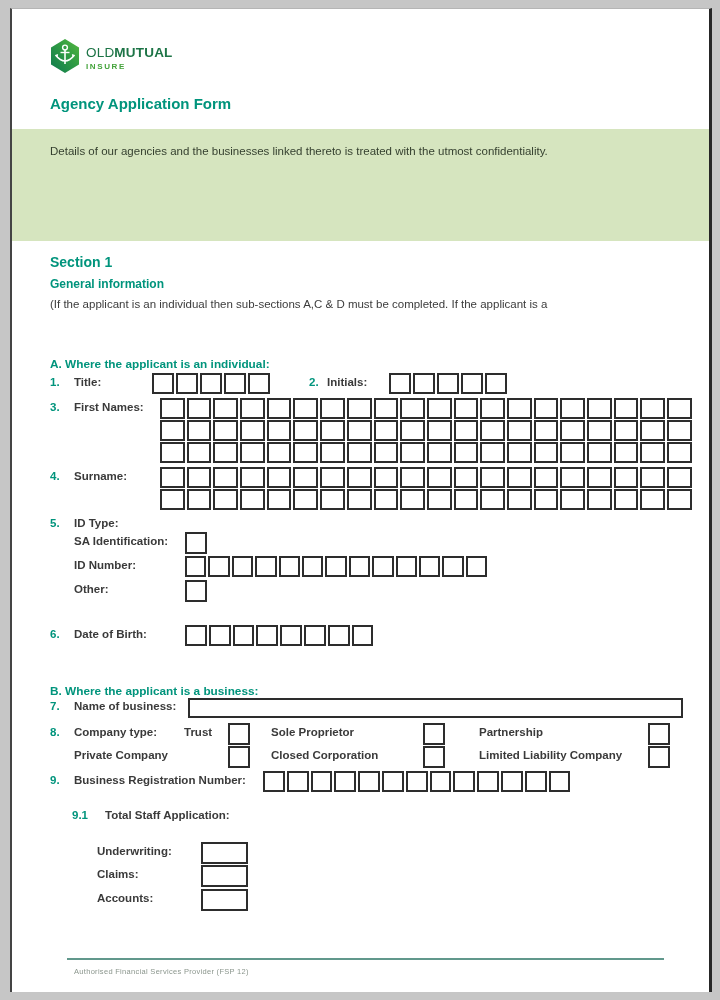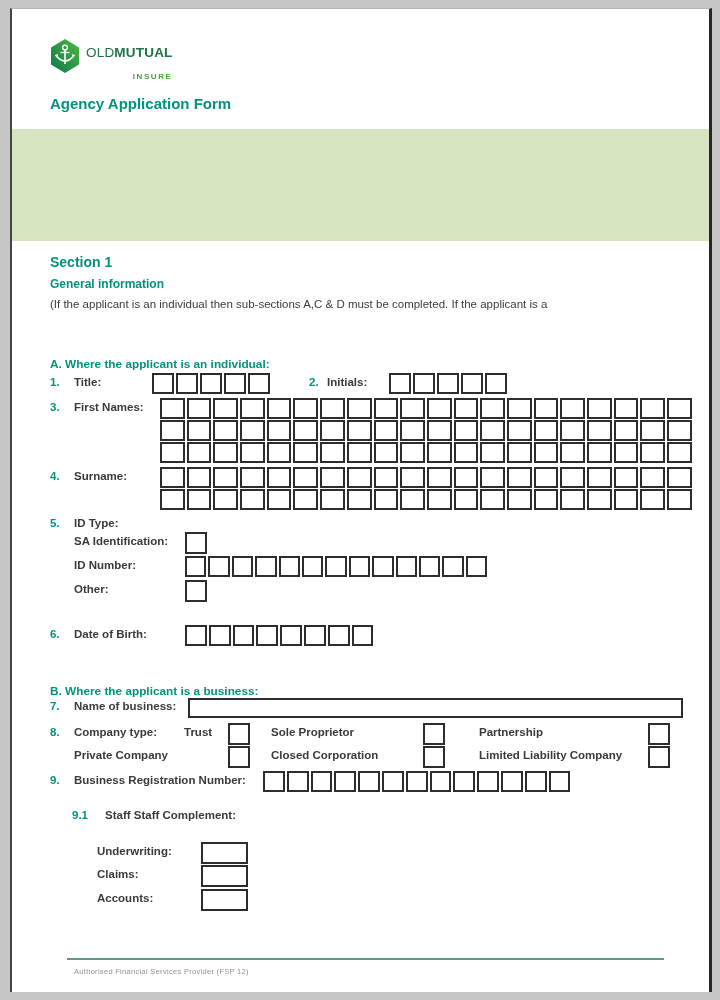--- a/index.html
+++ b/index.html
@@ -22,21 +22,21 @@
   }
   .abs { position:absolute; }
   .nowrap { white-space:nowrap; }
 
   
   .logo-wrap { left:38px; top:30px; display:flex; align-items:flex-start; }
   .logo-text { margin-left:6px; padding-top:4px; }
   .logo-line1 { font-size:13.5px; letter-spacing:0.2px; color:#1d7446; }
   .logo-old { font-weight:400; }
   .logo-mutual { font-weight:700; }
-  .logo-insure { font-size:8px; font-weight:700; letter-spacing:1.6px; color:#44a33b; margin-top:11px;text-align:right; }
+  .logo-insure { font-size:8px; font-weight:700; letter-spacing:1.6px; color:#44a33b; margin-top:1px; }
 
   .doc-title { left:38px; top:86px; font-size:15px; font-weight:700; color:#00947c; }
 
   
   .notice { left:0; top:120px; width:702px; height:112px; background:#d6e5bf; }
   .notice-inner { padding:13px 20px 0 38px; font-size:11.5px; line-height:19.3px; color:#35402f; }
   .tel { color:#00947c; font-weight:700; }
 
   .s1-heading { left:38px; top:245px; font-size:14px; font-weight:700; color:#00947c; }
   .s1-sub { left:38px; top:268px; font-size:12px; font-weight:700; color:#00947c; }
@@ -89,20 +89,21 @@
     <span class="logo-text">
       <span class="logo-line1 nowrap"><span class="logo-old">OLD</span><span class="logo-mutual">MUTUAL</span></span>
       <div class="logo-insure">INSURE</div>
     </span>
   </div>
 
   <div class="abs doc-title">Agency Application Form</div>
 
   <div class="abs notice">
     <div class="notice-inner">
+      <div class="nowrap">Details of our agencies and the businesses linked thereto is treated with the utmost confidentiality.</div>
     </div>
   </div>
 
   <div class="abs s1-heading">Section 1</div>
   <div class="abs s1-sub">General information</div>
   <div class="abs s1-note">
     <div class="nowrap">(If the applicant is an individual then sub-sections A,C &amp; D must be completed. If the applicant is a</div>
   </div>
 
   <div class="abs sec-heading a-heading">A. Where the applicant is an individual:</div>
@@ -345,21 +346,21 @@
         <div class="cell" style="width: var(--cw, 22px);"></div>
         <div class="cell" style="width: var(--cw, 22px);"></div>
         <div class="cell" style="width: var(--cw, 22px);"></div>
         <div class="cell" style="width: var(--cw, 22px);"></div>
         <div class="cell" style="width: var(--cw, 22px);"></div>
       </div>
   </div>
 
   <div class="row" style="top:797px">
     <span class="num" style="left:22px">9.1</span>
-    <span class="flabel" style="left:55px">Staff Staff Complement:</span>
+    <span class="flabel" style="left:55px">Total Staff Application:</span>
   </div>
 
   <div class="row" style="top:833px">
     <span class="flabel" style="left:47px">Underwriting:</span>
     <div class="sbox" style="left:151px"></div>
   </div>
   <div class="row" style="top:856px">
     <span class="flabel" style="left:47px">Claims:</span>
     <div class="sbox" style="left:151px"></div>
   </div>

